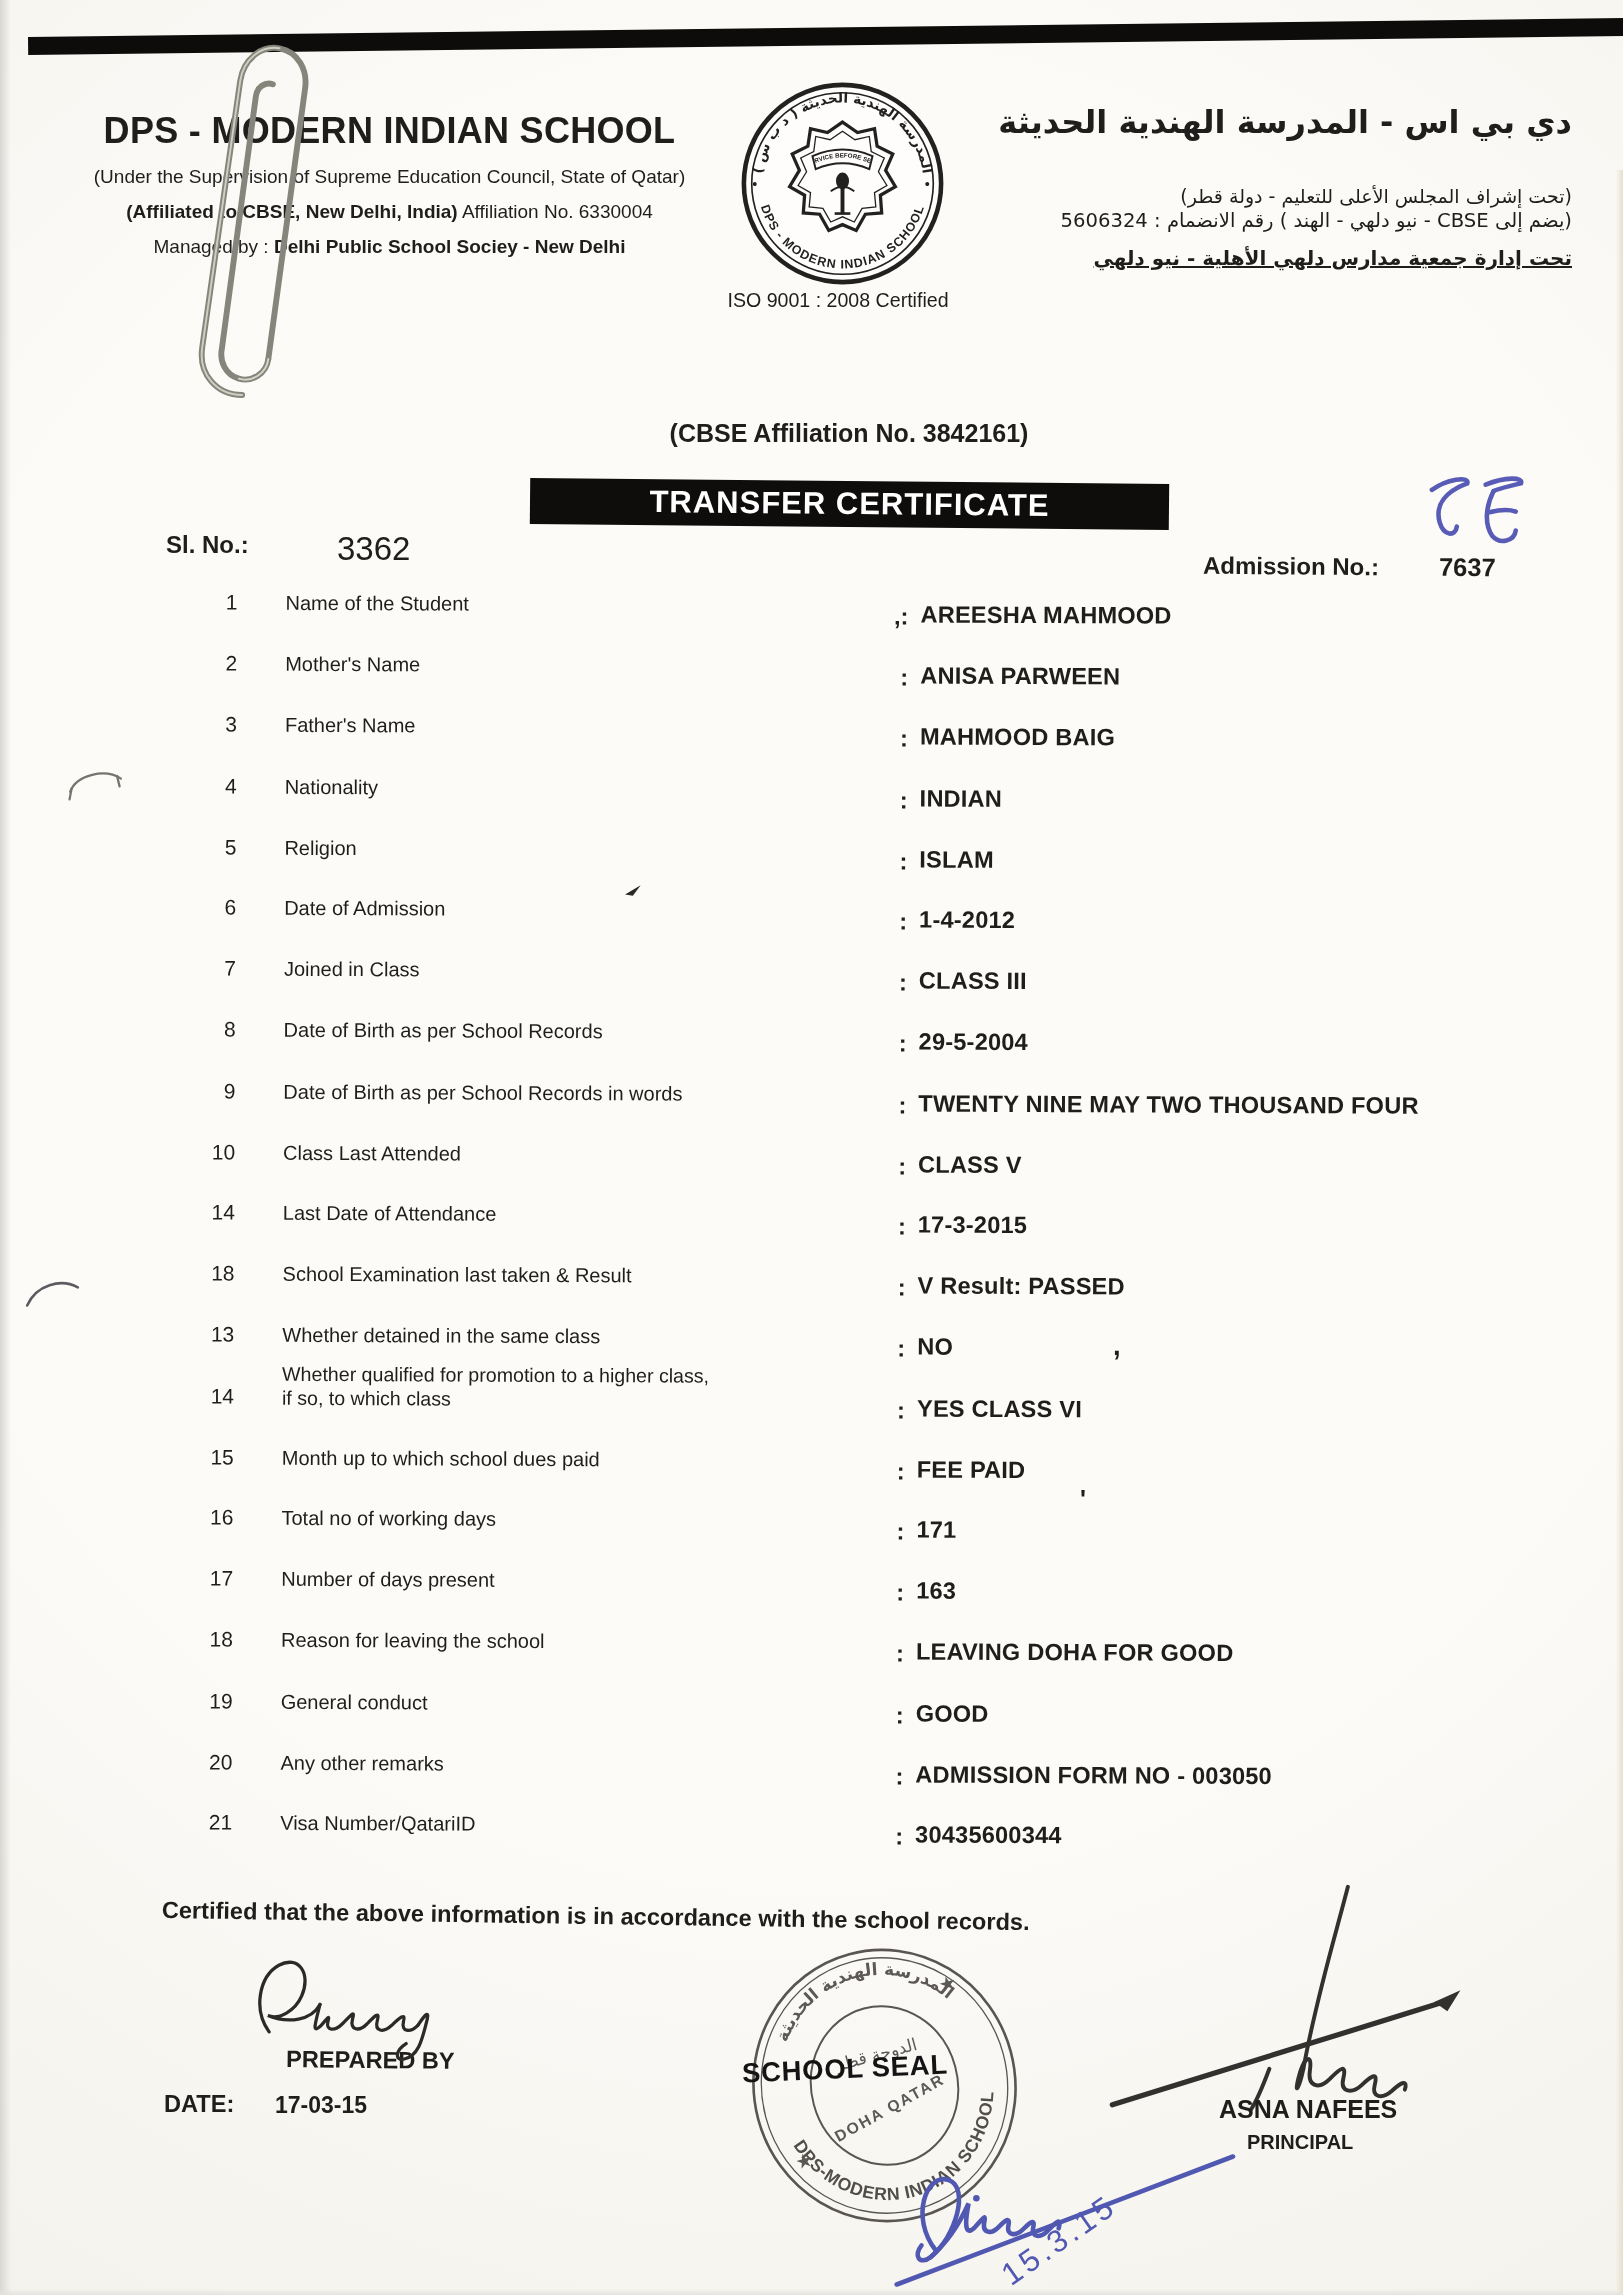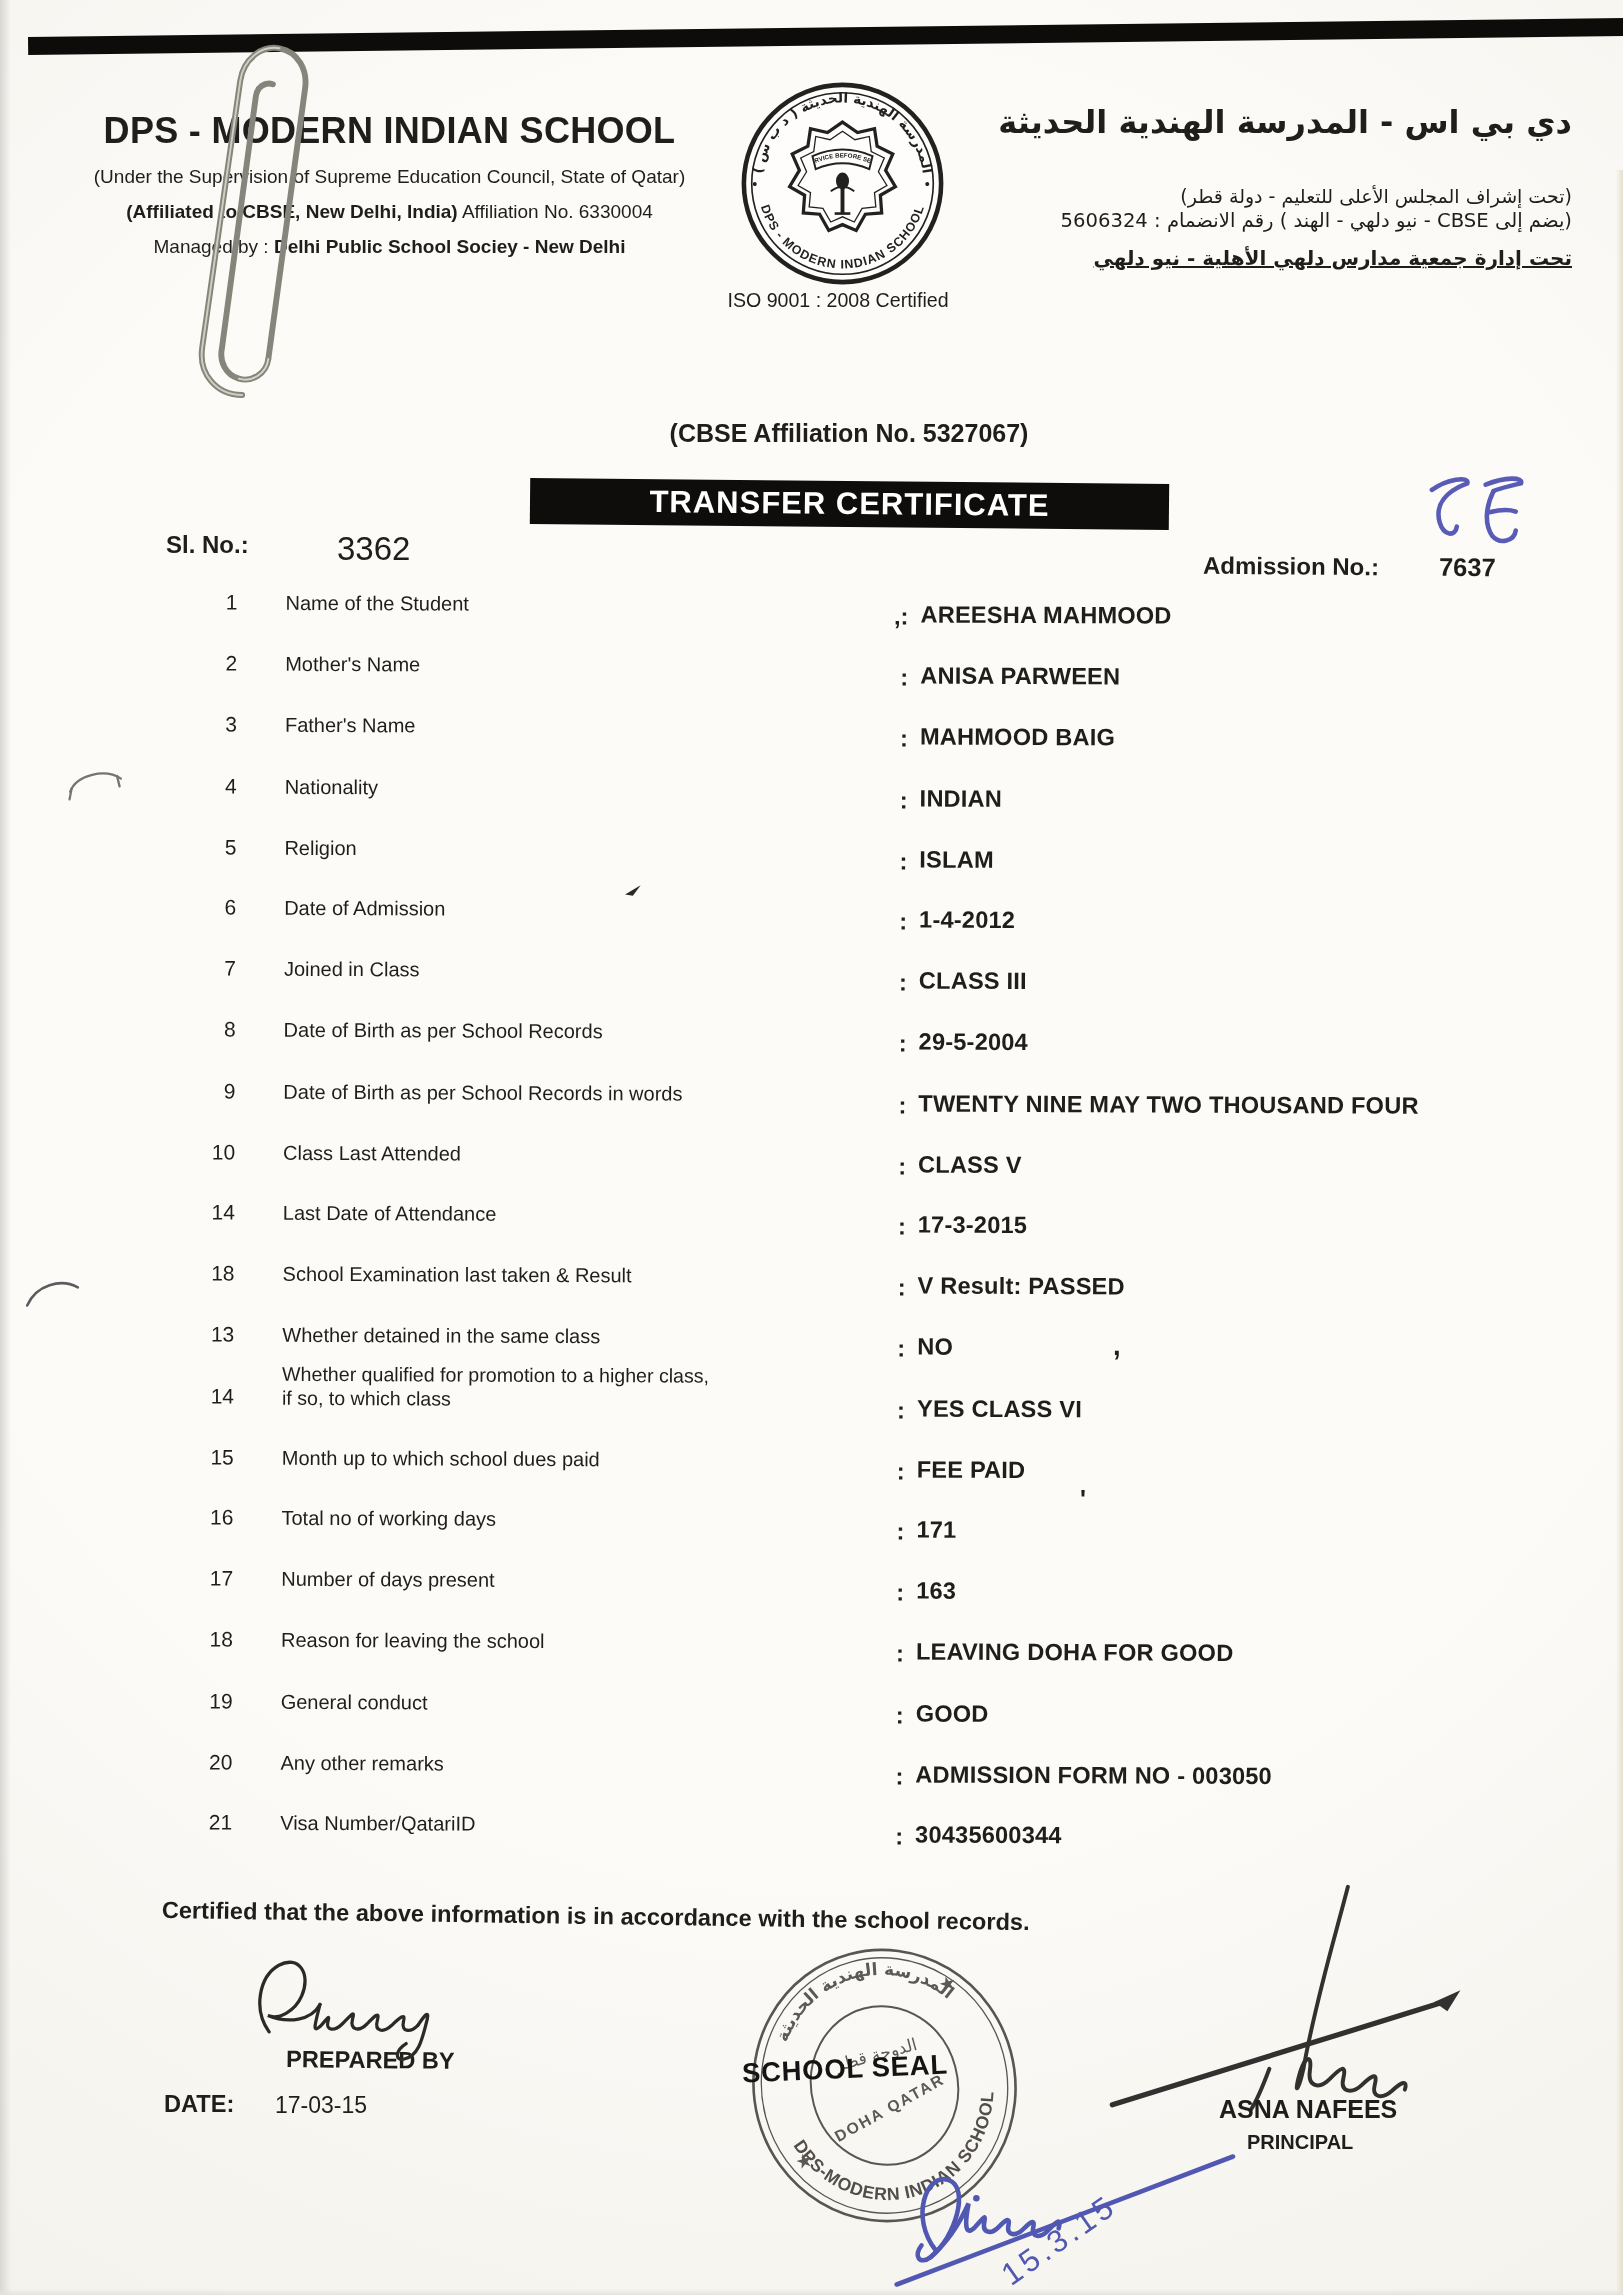--- a/index.html
+++ b/index.html
@@ -47,21 +47,21 @@
   .f-label.multi{top:-22px;font-size:19.6px;line-height:24px;}
   .f-sep{position:absolute;left:877px;top:10.5px;width:29px;text-align:right;
     font-size:23.6px;font-weight:bold;}
   .f-value{position:absolute;left:918px;top:9.2px;width:681px;font-size:23.6px;
     font-weight:bold;letter-spacing:0.2px;}
   
   .certified{left:162px;top:1897px;width:1113px;font-size:23.6px;font-weight:bold;
     transform:rotate(.8deg);transform-origin:left top;z-index:3;}
   .prepared{left:286px;top:2047px;font-size:23.6px;font-weight:bold;transform:rotate(.6deg);}
   .date-label{left:164px;top:2091px;font-size:23.6px;font-weight:bold;}
-  .date-value{left:275px;top:2092px;font-size:23px;font-weight:normal;}
+  .date-value{left:275px;top:2092px;font-size:23px;font-weight:bold;}
   .seal-label{left:742px;top:2053px;font-size:27.5px;font-weight:bold;color:#141414;
     transform:rotate(-2.5deg);z-index:4;letter-spacing:0.7px;}
   .principal-name{left:1219px;top:2095px;font-size:25px;font-weight:bold;z-index:3;}
   .principal-title{left:1247px;top:2131px;font-size:20px;font-weight:bold;z-index:3;}
   
   .comma-mark{left:1113px;top:1330px;font-size:27.5px;font-weight:bold;}
   .apos-mark{left:1080px;top:1485px;font-size:25px;font-weight:bold;}
   
   .edge-l{left:0;top:0;bottom:0;width:10.5px;
     background:linear-gradient(90deg,#d8d7d3,rgba(250,249,245,0));z-index:6;}
@@ -116,21 +116,21 @@
   </g>
   <text font-size="9.5" font-weight="bold" fill="#23211f"><textPath href="#bannerArc" startOffset="50%" text-anchor="middle">SERVICE BEFORE SELF</textPath></text>
   <g>
     <ellipse cx="160" cy="156" rx="10" ry="13" fill="#23211f"></ellipse>
     <path d="M160,168 L160,206" stroke="#23211f" stroke-width="6"></path>
     <path d="M148,206 L172,206" stroke="#23211f" stroke-width="4"></path>
     <path d="M142,172 Q160,158 178,172" stroke="#23211f" stroke-width="3" fill="none"></path>
   </g>
 </svg>
 
-<div class="abs ctr cbse-line">(CBSE Affiliation No. 5327067)</div>
+<div class="abs ctr cbse-line">(CBSE Affiliation No. 3842161)</div>
 <div class="abs tc-bar">
     <span>TRANSFER CERTIFICATE</span>
   </div>
 
 <div class="abs sl-label">Sl. No.:</div>
 <div class="abs sl-value">3362</div>
 <div class="abs adm-wrap">
   <span class="adm-label">Admission No.:</span><span class="adm-value">7637</span>
 </div>
 

